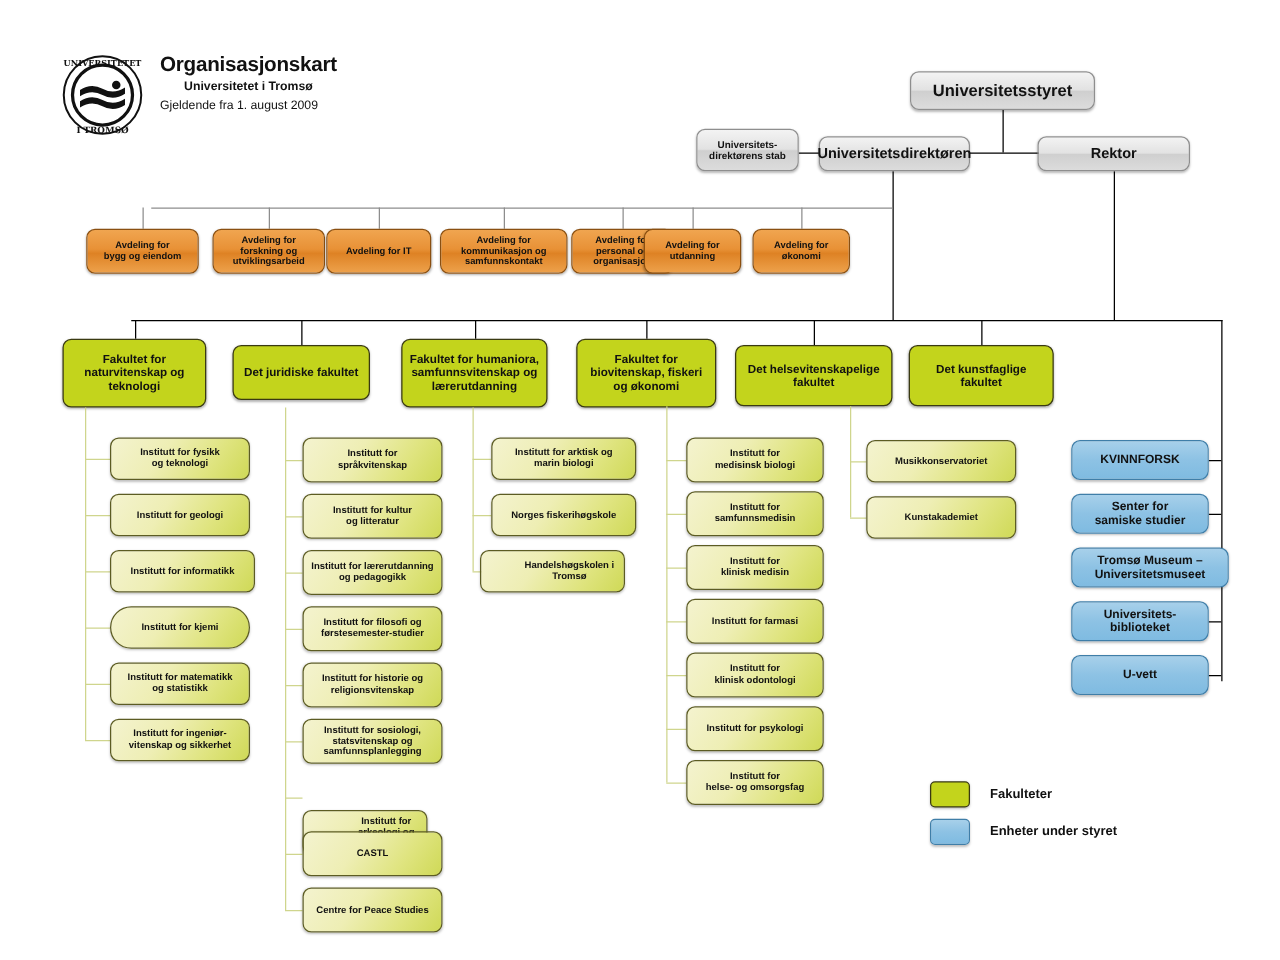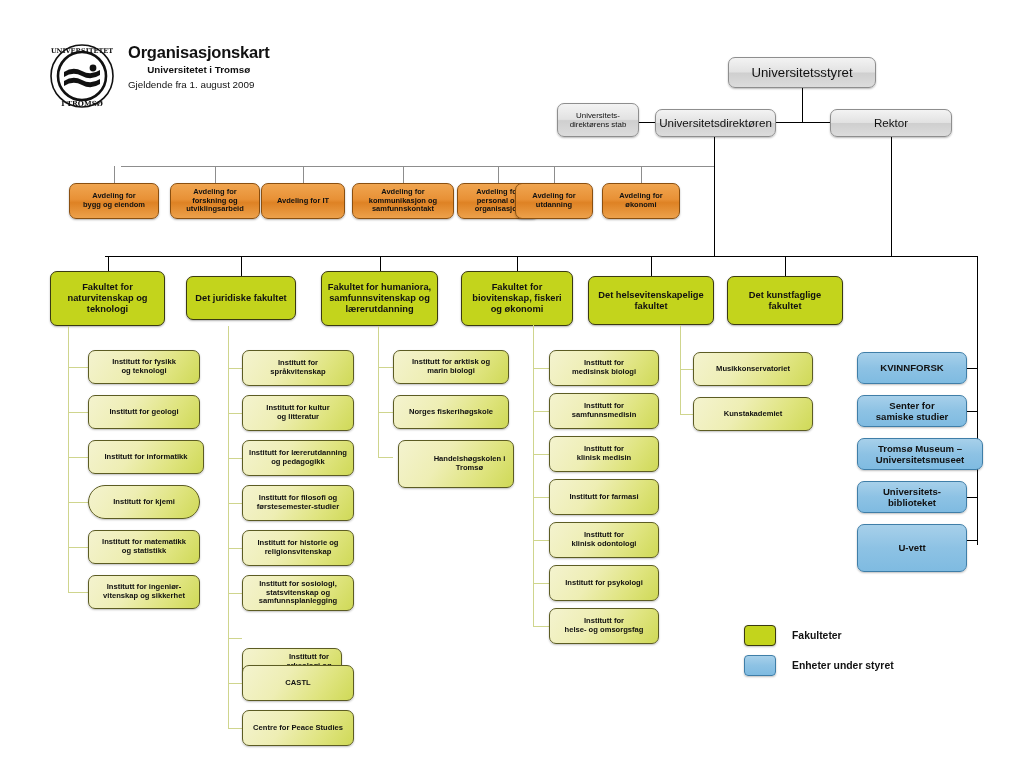--- a/index.html
+++ b/index.html
@@ -42,21 +42,21 @@
     color:#111;
     line-height:1.18;
     padding:2px 4px;
   }
 
   
   .grey-node{
     background:linear-gradient(180deg,#f3f3f3 0%,#e2e2e2 48%,#cfcfcf 52%,#dcdcdc 100%);
     border:1px solid #8e8e8e;
     box-shadow:0 1px 2px rgba(0,0,0,.28);
-    font-weight:normal;
+    font-weight:bold;
   }
   .n-styret{font-size:13.2px;}
   .n-direktor{font-size:11.6px;}
   .n-rektor{font-size:11.6px;}
   .n-stab{font-size:7.9px;}
 
   
   .orange-node{
     background:linear-gradient(180deg,#f0a550 0%,#e89136 45%,#de8224 55%,#eda14b 100%);
     border:1px solid #8a4f10;
@@ -265,21 +265,21 @@
       <div class="ln v pale" style="left: 378px; top: 326px; width: 1px; height: 131px;"></div>
       <div class="ln h pale" style="left: 378px; top: 367px; width: 15px; height: 1px;"></div>
       <div class="node inst-node" style="left: 393px; top: 350px; width: 116px; height: 34px;">
         <span>Institutt for arktisk og<br>marin biologi</span>
       </div>
       <div class="ln h pale" style="left: 378px; top: 412px; width: 15px; height: 1px;"></div>
       <div class="node inst-node" style="left: 393px; top: 395px; width: 116px; height: 34px;">
         <span>Norges fiskerihøgskole</span>
       </div>
       <div class="ln h pale" style="left: 378px; top: 457px; width: 15px; height: 1px;"></div>
-      <div class="node inst-node" style="left: 398px; top: 440px; width: 116px; height: 48px; padding-left: 31px;">
+      <div class="node inst-node" style="left: 384px; top: 440px; width: 116px; height: 34px; padding-left: 31px;">
         <span>Handelshøgskolen i Tromsø</span>
       </div>
       <div class="ln v" style="left: 651px; top: 256px; width: 1px; height: 20px;"></div>
       <div class="node fac-node" style="left: 588px; top: 276px; width: 126px; height: 49px;">
         <span>Det helsevitenskapelige<br>fakultet</span>
       </div>
       <div class="ln v pale" style="left: 533px; top: 325px; width: 1px; height: 301px;"></div>
       <div class="ln h pale" style="left: 533px; top: 368px; width: 16px; height: 1px;"></div>
       <div class="node inst-node" style="left: 549px; top: 350px; width: 110px; height: 36px;">
         <span>Institutt for<br>medisinsk biologi</span>
@@ -334,21 +334,21 @@
       </div>
       <div class="ln h" style="left: 967px; top: 454px; width: 10px; height: 1px;"></div>
       <div class="node blue-node" style="left: 857px; top: 438px; width: 126px; height: 32px;">
         <span>Tromsø Museum –<br>Universitetsmuseet</span>
       </div>
       <div class="ln h" style="left: 967px; top: 497px; width: 10px; height: 1px;"></div>
       <div class="node blue-node" style="left: 857px; top: 481px; width: 110px; height: 32px;">
         <span>Universitets-<br>biblioteket</span>
       </div>
       <div class="ln h" style="left: 967px; top: 540px; width: 10px; height: 1px;"></div>
-      <div class="node blue-node" style="left: 857px; top: 524px; width: 110px; height: 48px;">
+      <div class="node blue-node" style="left: 857px; top: 524px; width: 110px; height: 32px;">
         <span>U-vett</span>
       </div>
     </div>
 
   <div class="legend">
     <div class="lg-row">
       <div class="lg-swatch green"></div>
       <div class="lg-label">Fakulteter</div>
     </div>
     <div class="lg-row">

